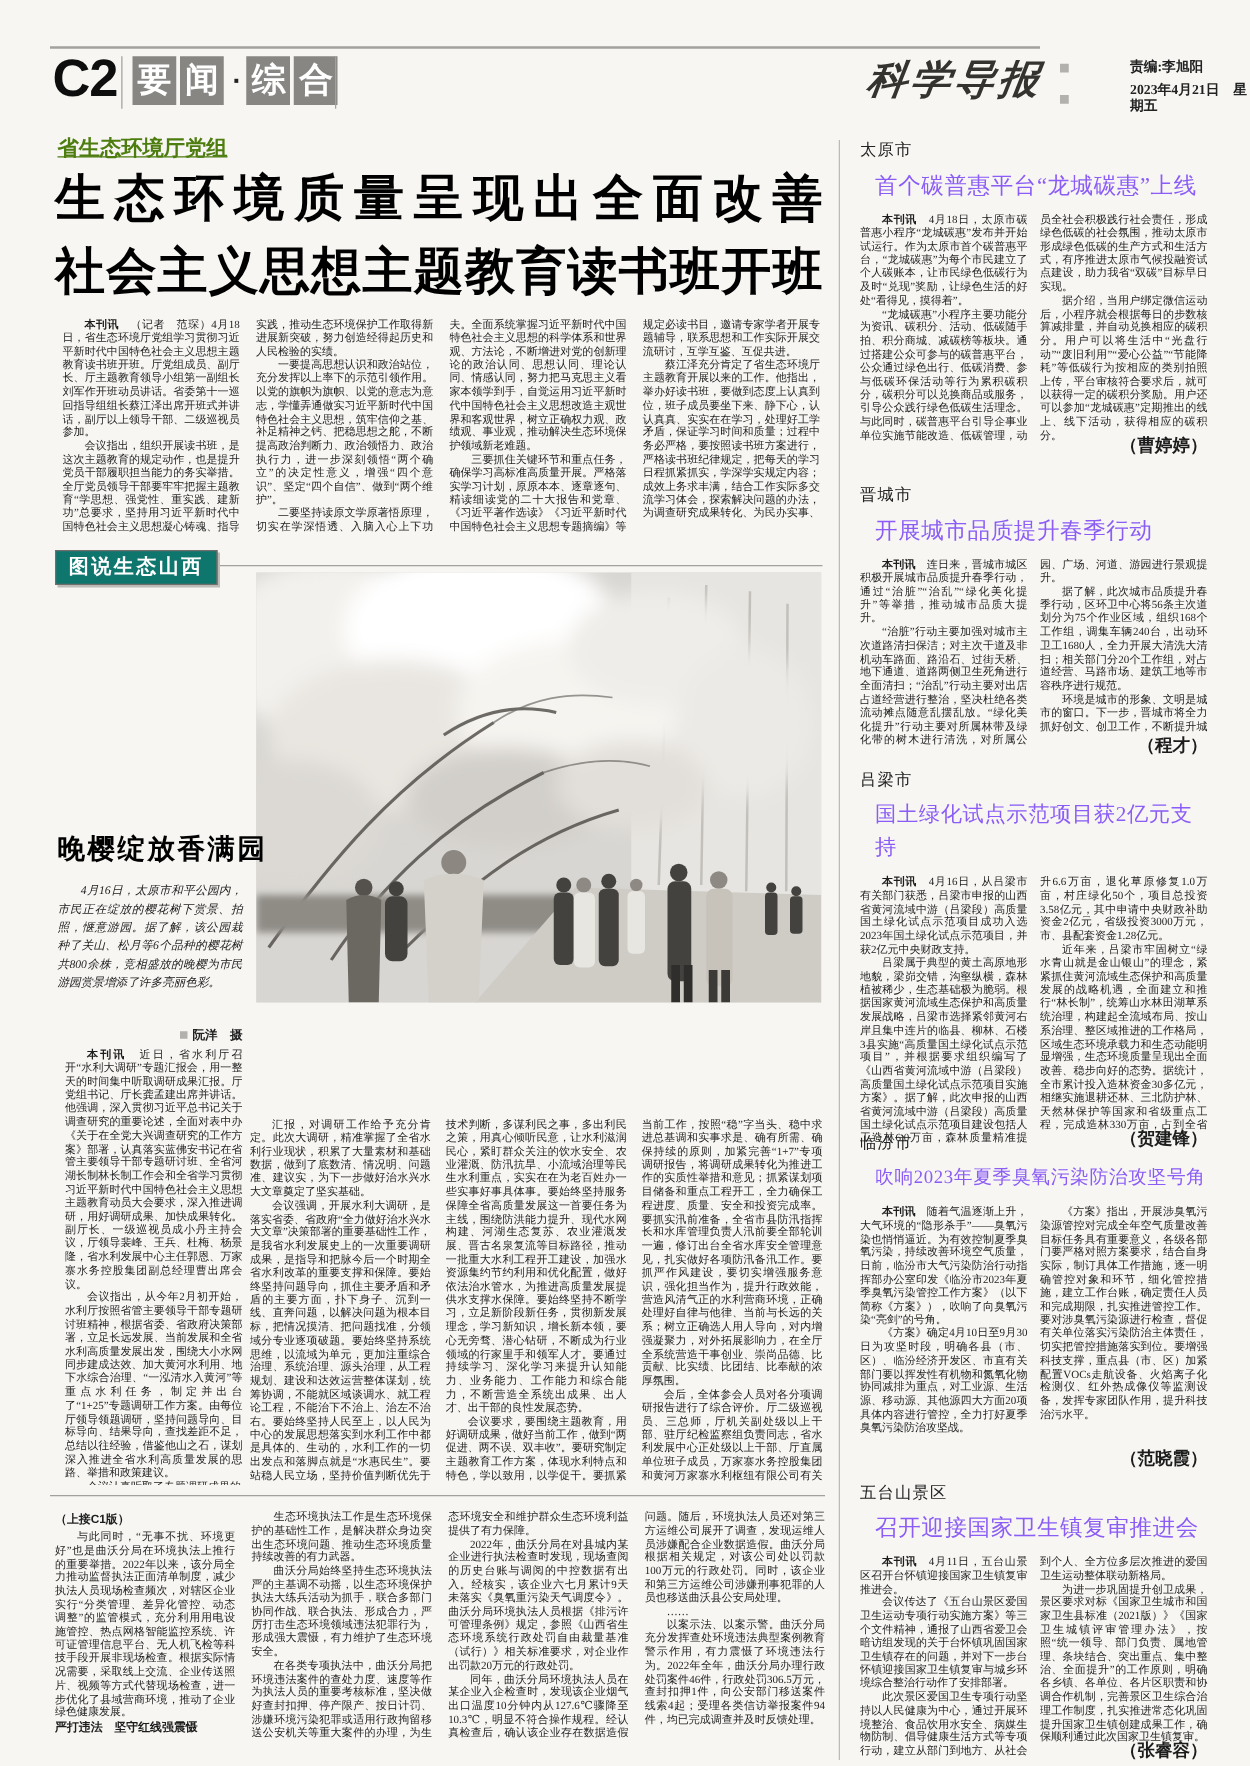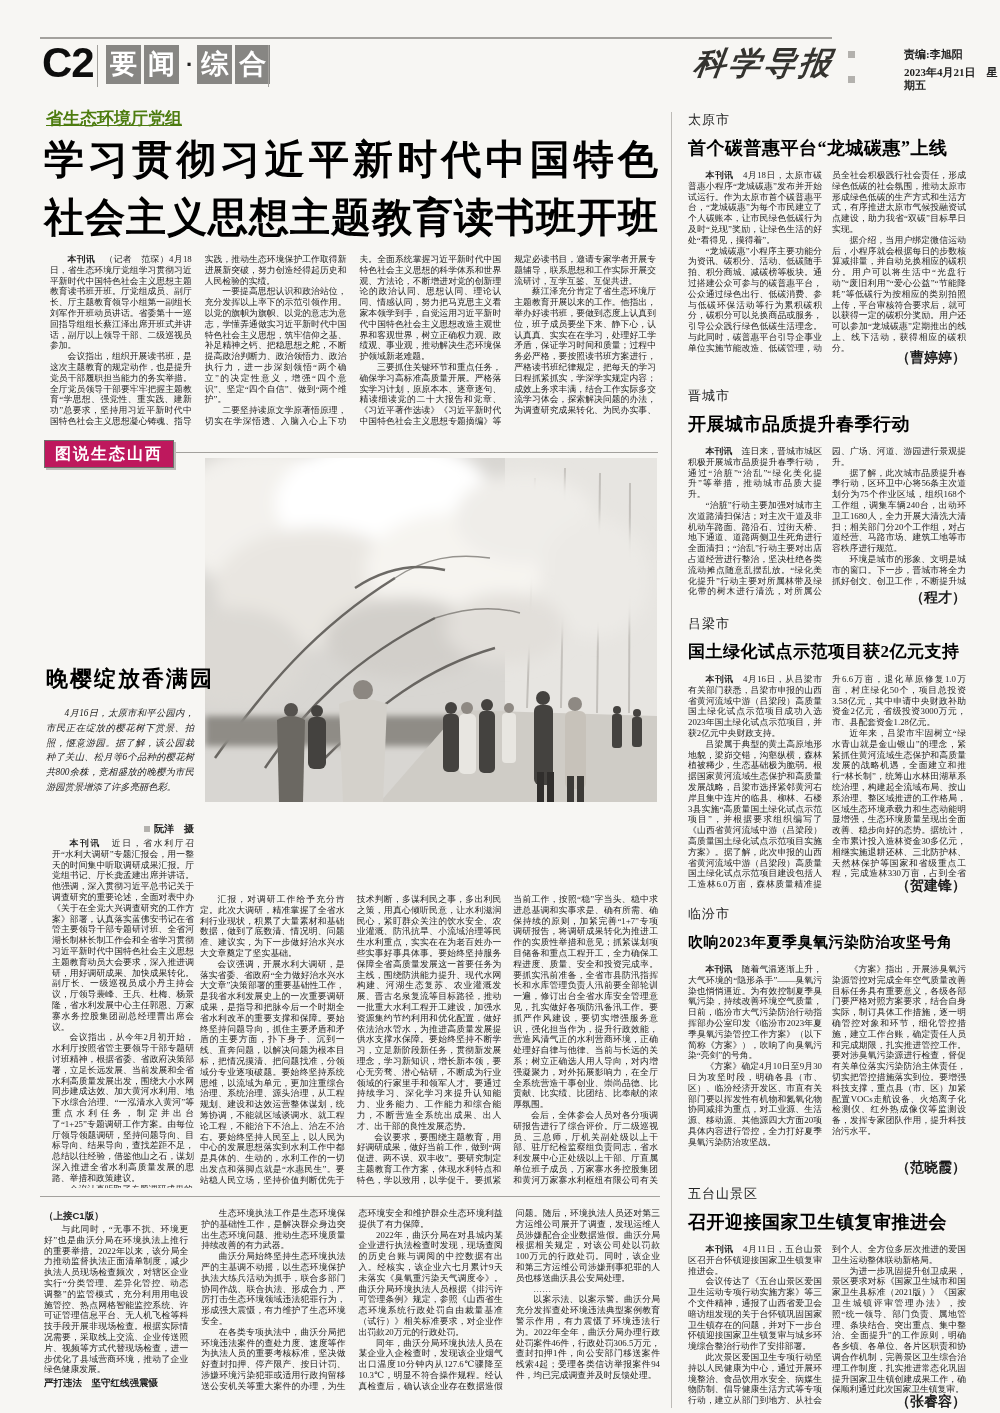--- a/index.html
+++ b/index.html
@@ -21,37 +21,37 @@
   .lead-kicker{font:700 17px/1 "Liberation Sans",sans-serif;color:#4d7c0f;text-decoration:underline;}
   .lead-hl{width:614px;font:900 40px/54px "Liberation Sans","DejaVu Sans",sans-serif;color:#000;
            text-align:justify;text-align-last:justify;}
   .bodytext{font-size:8.8px;line-height:10.8px;text-align:justify;color:#1d1d1d;overflow:hidden;}
   .bodytext p{margin:0;text-indent:2em;}
   .bodytext p b{font-family:"Liberation Sans",sans-serif;}
   .cols4{column-count:4;column-gap:13px;}
   .cols3{column-count:3;column-gap:12px;}
   .cols2{column-count:2;column-gap:10px;}
   
-  .photo-label{width:128px;height:26px;background:#be185d;border:1px solid #6f6e6b;color:#fff;
+  .photo-label{width:128px;height:26px;background:#0f766e;border:1px solid #6f6e6b;color:#fff;
                display:flex;align-items:center;justify-content:center;
                font:700 16px/1 "Liberation Sans",sans-serif;letter-spacing:2px;box-shadow:2px 2px 0 rgba(80,78,74,.35);}
   .cap-title{font:700 22px/1 "Liberation Serif",serif;letter-spacing:2px;color:#000;}
   .cap-text{font:italic 9.3px/14.8px "Liberation Serif",serif;text-align:justify;}
   .cap-text p{margin:0;text-indent:2em;}
   .cap-credit{font:700 10px/1 "Liberation Serif",serif;text-align:right;color:#222;}
   .cap-credit .sq{display:inline-block;width:6px;height:6px;background:#b3b1ad;margin-right:4px;}
   
   .water-hl{font:700 26px/1.2 "Liberation Serif",serif;color:#000;text-align:center;letter-spacing:1px;}
   .byline-mask{position:absolute;right:0;bottom:0;background:#f7f6f3;font-weight:700;font-size:14px;
                line-height:10.8px;padding-left:8px;}
   .subhead{font:700 9.5px/12px "Liberation Sans",sans-serif;text-indent:0 !important;margin:2px 0 !important;}
   
   .r-art{position:absolute;left:688px;width:278px;}
   .r-kicker{font:400 13px/16px "Liberation Sans",sans-serif;color:#222;letter-spacing:1px;}
-  .r-hl{font-family:"Liberation Serif",serif;font-weight:700;color:#000000;line-height:26px;margin-top:7px;letter-spacing:.5px;}
+  .r-hl{font-family:"Liberation Serif",serif;font-weight:400;color:#8b5cf6;line-height:26px;margin-top:7px;letter-spacing:.5px;margin-left:12px;}
   .r-body{position:relative;margin-top:9px;}
 </style>
 </head>
 <body>
 
 <div class="page">
 
   <div class="abs rule" style="left:40px;top:37px;width:792px;height:2px;"></div>
   <div class="abs page-code" style="left:42px;top:42px;">C2</div>
   <div class="abs rule" style="left:97px;top:45px;width:1px;height:42px;"></div>
@@ -69,21 +69,21 @@
       <span class="minfo-sq"></span>
       <span class="minfo-tx">责编:李旭阳</span>
     </div>
     <div class="minfo-row">
       <span class="minfo-sq"></span>
       <span class="minfo-tx">2023年4月21日　星期五</span>
     </div>
   </div>
 
   <div class="abs lead-kicker" style="left:46px;top:110px;">省生态环境厅党组</div>
-  <div class="abs lead-hl" style="left:44px;top:132px;">学习贯彻习近平新时代中国特色</div>
+  <div class="abs lead-hl" style="left:44px;top:132px;">生态环境质量呈现出全面改善</div>
   <div class="abs lead-hl" style="left:44px;top:190px;">社会主义思想主题教育读书班开班</div>
   <div class="abs bodytext cols4" style="left:50px;top:254px;width:606px;height:178px;">
       <p><b>本刊讯</b>　（记者　范琛）4月18日，省生态环境厅党组学习贯彻习近平新时代中国特色社会主义思想主题教育读书班开班。厅党组成员、副厅长、厅主题教育领导小组第一副组长刘军作开班动员讲话。省委第十一巡回指导组组长蔡江泽出席开班式并讲话，副厅以上领导干部、二级巡视员参加。</p>
       <p>会议指出，组织开展读书班，是这次主题教育的规定动作，也是提升党员干部履职担当能力的务实举措。全厅党员领导干部要牢牢把握主题教育“学思想、强党性、重实践、建新功”总要求，坚持用习近平新时代中国特色社会主义思想凝心铸魂、指导实践，推动生态环境保护工作取得新进展新突破，努力创造经得起历史和人民检验的实绩。</p>
       <p>一要提高思想认识和政治站位，充分发挥以上率下的示范引领作用。以党的旗帜为旗帜、以党的意志为意志，学懂弄通做实习近平新时代中国特色社会主义思想，筑牢信仰之基、补足精神之钙、把稳思想之舵，不断提高政治判断力、政治领悟力、政治执行力，进一步深刻领悟“两个确立”的决定性意义，增强“四个意识”、坚定“四个自信”、做到“两个维护”。</p>
       <p>二要坚持读原文学原著悟原理，切实在学深悟透、入脑入心上下功夫。全面系统掌握习近平新时代中国特色社会主义思想的科学体系和世界观、方法论，不断增进对党的创新理论的政治认同、思想认同、理论认同、情感认同，努力把马克思主义看家本领学到手，自觉运用习近平新时代中国特色社会主义思想改造主观世界和客观世界，树立正确权力观、政绩观、事业观，推动解决生态环境保护领域新老难题。</p>
       <p>三要抓住关键环节和重点任务，确保学习高标准高质量开展。严格落实学习计划，原原本本、逐章逐句、精读细读党的二十大报告和党章、《习近平著作选读》《习近平新时代中国特色社会主义思想专题摘编》等规定必读书目，邀请专家学者开展专题辅导，联系思想和工作实际开展交流研讨，互学互鉴、互促共进。</p>
       <p>蔡江泽充分肯定了省生态环境厅主题教育开展以来的工作。他指出，举办好读书班，要做到态度上认真到位，班子成员要坐下来、静下心，认认真真、实实在在学习，处理好工学矛盾，保证学习时间和质量；过程中务必严格，要按照读书班方案进行，严格读书班纪律规定，把每天的学习日程抓紧抓实，学深学实规定内容；成效上务求丰满，结合工作实际多交流学习体会，探索解决问题的办法，为调查研究成果转化、为民办实事、推动发展做足理论准备和思想准备，为加快美丽山西建设做出更大贡献。</p>
     </div>
 

